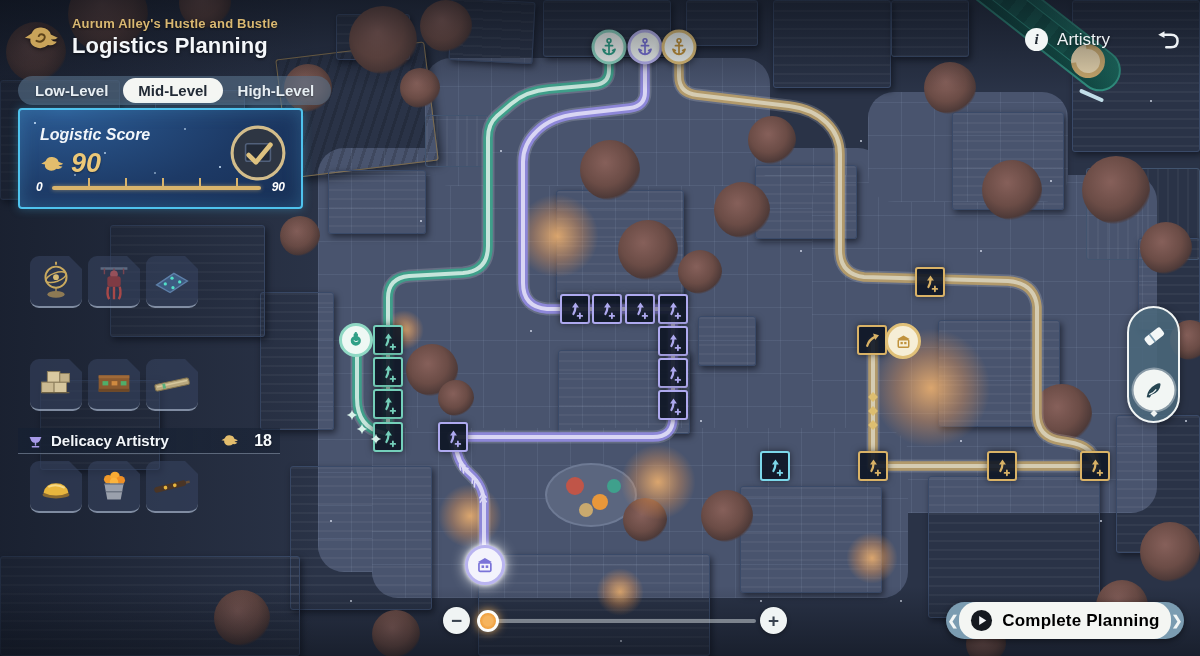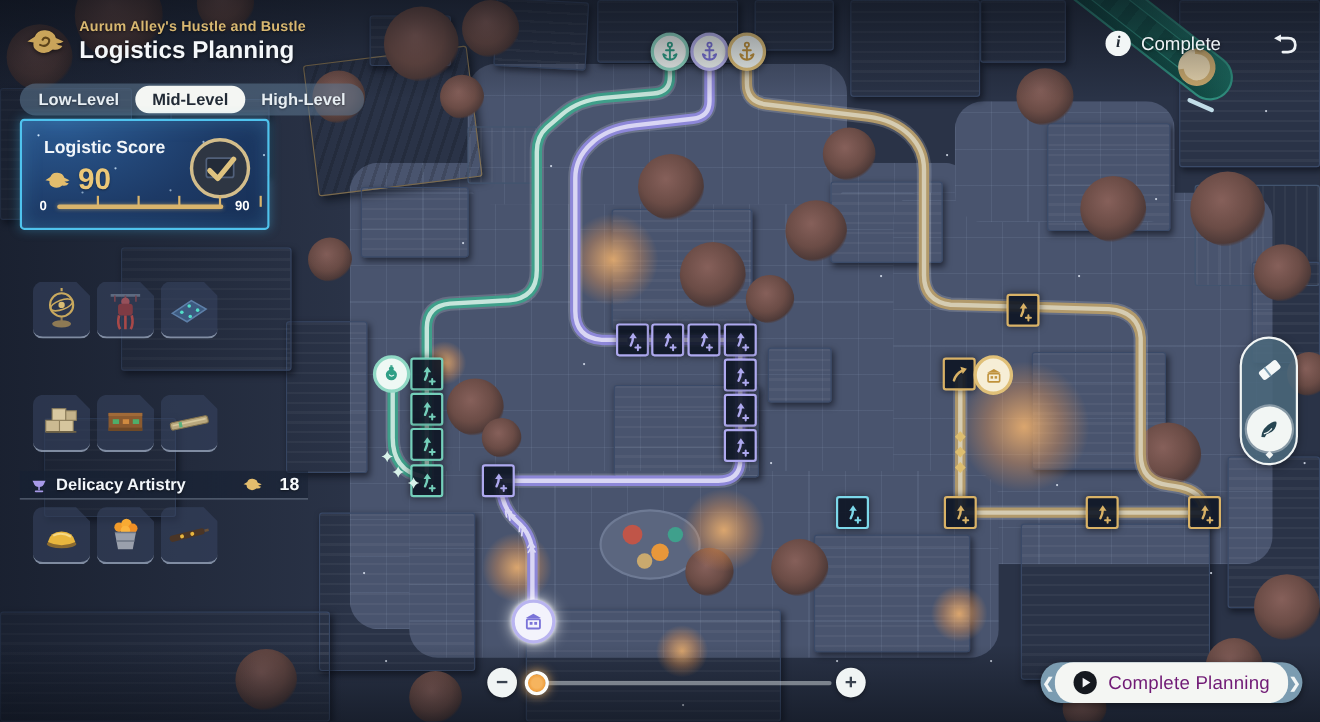--- a/index.html
+++ b/index.html
@@ -71,23 +71,23 @@
   #hdr .emblem{width:42px;height:42px;color:#c9a45a;filter:drop-shadow(0 1px 2px rgba(0,0,0,.6));}
   #hdr .sub{font-size:13px;font-weight:bold;color:#d9b871;letter-spacing:.2px;text-shadow:0 1px 2px rgba(0,0,0,.6);}
   #hdr .main{font-size:22px;font-weight:bold;color:#f4f7fa;margin-top:2px;text-shadow:0 1px 3px rgba(0,0,0,.6);}
 
   #tabs{left:18px;top:76px;height:29px;display:flex;align-items:center;
         background:rgba(88,114,139,.6);border-radius:15px;padding:0 2px;}
   .tab{height:25px;line-height:25px;padding:0 15px;border-radius:13px;font-size:15px;
        font-weight:bold;color:#e7eef3;cursor:pointer;text-shadow:0 1px 2px rgba(0,0,0,.4);}
   .tab.active{background:#f4f6f3;color:#222b36;text-shadow:none;}
 
-  #score{left:18px;top:108px;width:227px;height:101px;border:2px solid #4fc3ee;border-radius:4px;
+  #score{left:18px;top:108px;width:285px;height:101px;border:2px solid #4fc3ee;border-radius:4px;
      background:radial-gradient(120% 160% at 15% 0%,#2b5a92 0%,#1d3a66 55%,#162c51 100%);
-     box-shadow:0 0 10px rgba(70,190,240,.35), inset 0 0 18px rgba(90,190,240,.25);}
+     box-shadow:0 0 10px rgba(70,190,240,.35), inset 0 0 18px rgba(90,190,240,.25);font-style:italic;}
   #score .spark{position:absolute;width:2px;height:2px;background:#cfe9ff;border-radius:50%;
      box-shadow:26px 8px 0 #bfe0ff,70px 30px 0 rgba(210,235,255,.8),150px 6px 0 rgba(210,235,255,.7),
       185px 44px 0 #cfe9ff,120px 50px 0 rgba(210,235,255,.6),40px 52px 0 rgba(210,235,255,.6),
       205px 18px 0 rgba(210,235,255,.8),90px 14px 0 rgba(210,235,255,.5);left:14px;top:12px;}
   #score .t{position:absolute;left:20px;top:16px;font-size:16px;font-weight:bold;color:#f2f6fa;}
   #score .vrow{position:absolute;left:18px;top:38px;display:flex;align-items:center;gap:5px;}
   #score .vrow svg{width:28px;height:28px;color:#e3bd6d;}
   #score .v{font-size:27px;font-weight:bold;color:#ecc878;text-shadow:0 1px 2px rgba(0,0,0,.4);}
   #score .badge{position:absolute;right:14px;top:14px;width:58px;height:58px;}
   #score .bar{position:absolute;left:16px;right:16px;bottom:12px;height:14px;}
@@ -138,21 +138,21 @@
      box-shadow:0 0 10px rgba(246,180,94,.9);cursor:grab;}
 
   #complete{left:946px;top:602px;width:238px;height:37px;border-radius:19px;background:#7b9cb1;
      box-shadow:0 2px 6px rgba(0,0,0,.45);cursor:pointer;}
   #complete .inner{position:absolute;left:13px;right:13px;top:0;bottom:0;background:#f4f6f3;
      border-radius:17px;display:flex;align-items:center;justify-content:center;gap:9px;}
   #complete .cap{position:absolute;top:4px;width:12px;height:29px;color:#f2f6f6;font-size:13px;
      font-weight:bold;display:flex;align-items:center;justify-content:center;}
   #complete .cap.l{left:1px;}  #complete .cap.r{right:1px;}
   #complete .play{width:23px;height:23px;}
-  #complete .lb{font-size:17px;font-weight:normal;color:#701a75;letter-spacing:.2px;}
+  #complete .lb{font-size:17px;font-weight:bold;color:#000000;letter-spacing:.2px;}
 </style>
 </head>
 <body>
 
 <div id="stage">
 
   <div id="scenery">
       <div class="plaza" style="left: 318px; top: 148px; width: 566px; height: 424px;"></div>
       <div class="plaza" style="left: 812px; top: 175px; width: 345px; height: 338px;"></div>
       <div class="plaza" style="left: 425px; top: 58px; width: 345px; height: 128px;"></div>
@@ -621,21 +621,21 @@
             <circle cx="17" cy="24" r="1.9" fill="#e8b63e"></circle>
             <circle cx="27" cy="24" r="1.9" fill="#e8b63e"></circle>
             <path d="M39 24 h4" stroke="#6a5036" stroke-width="2.5"></path>
           </g>
         </svg>
       </div>
     </div>
 
   <div class="abs ui" id="tutorial">
     <div class="i">i</div>
-    <div class="lb">Complete</div>
+    <div class="lb">Artistry</div>
   </div>
   <div class="abs ui" id="back">
     <svg viewBox="0 0 24 24">
         <path d="M8 6.6 H14.5 Q20.2 6.6 20.2 12 Q20.2 17.4 14.5 17.4 H10.5" stroke="currentColor" stroke-width="2.1" fill="none" stroke-linecap="round"></path>
         <path d="M3.6 6.6 L9 3.7 L9 9.5 Z" fill="currentColor"></path>
       </svg>
   </div>
 
   <div class="abs ui" id="tools">
     <div class="eraser">

